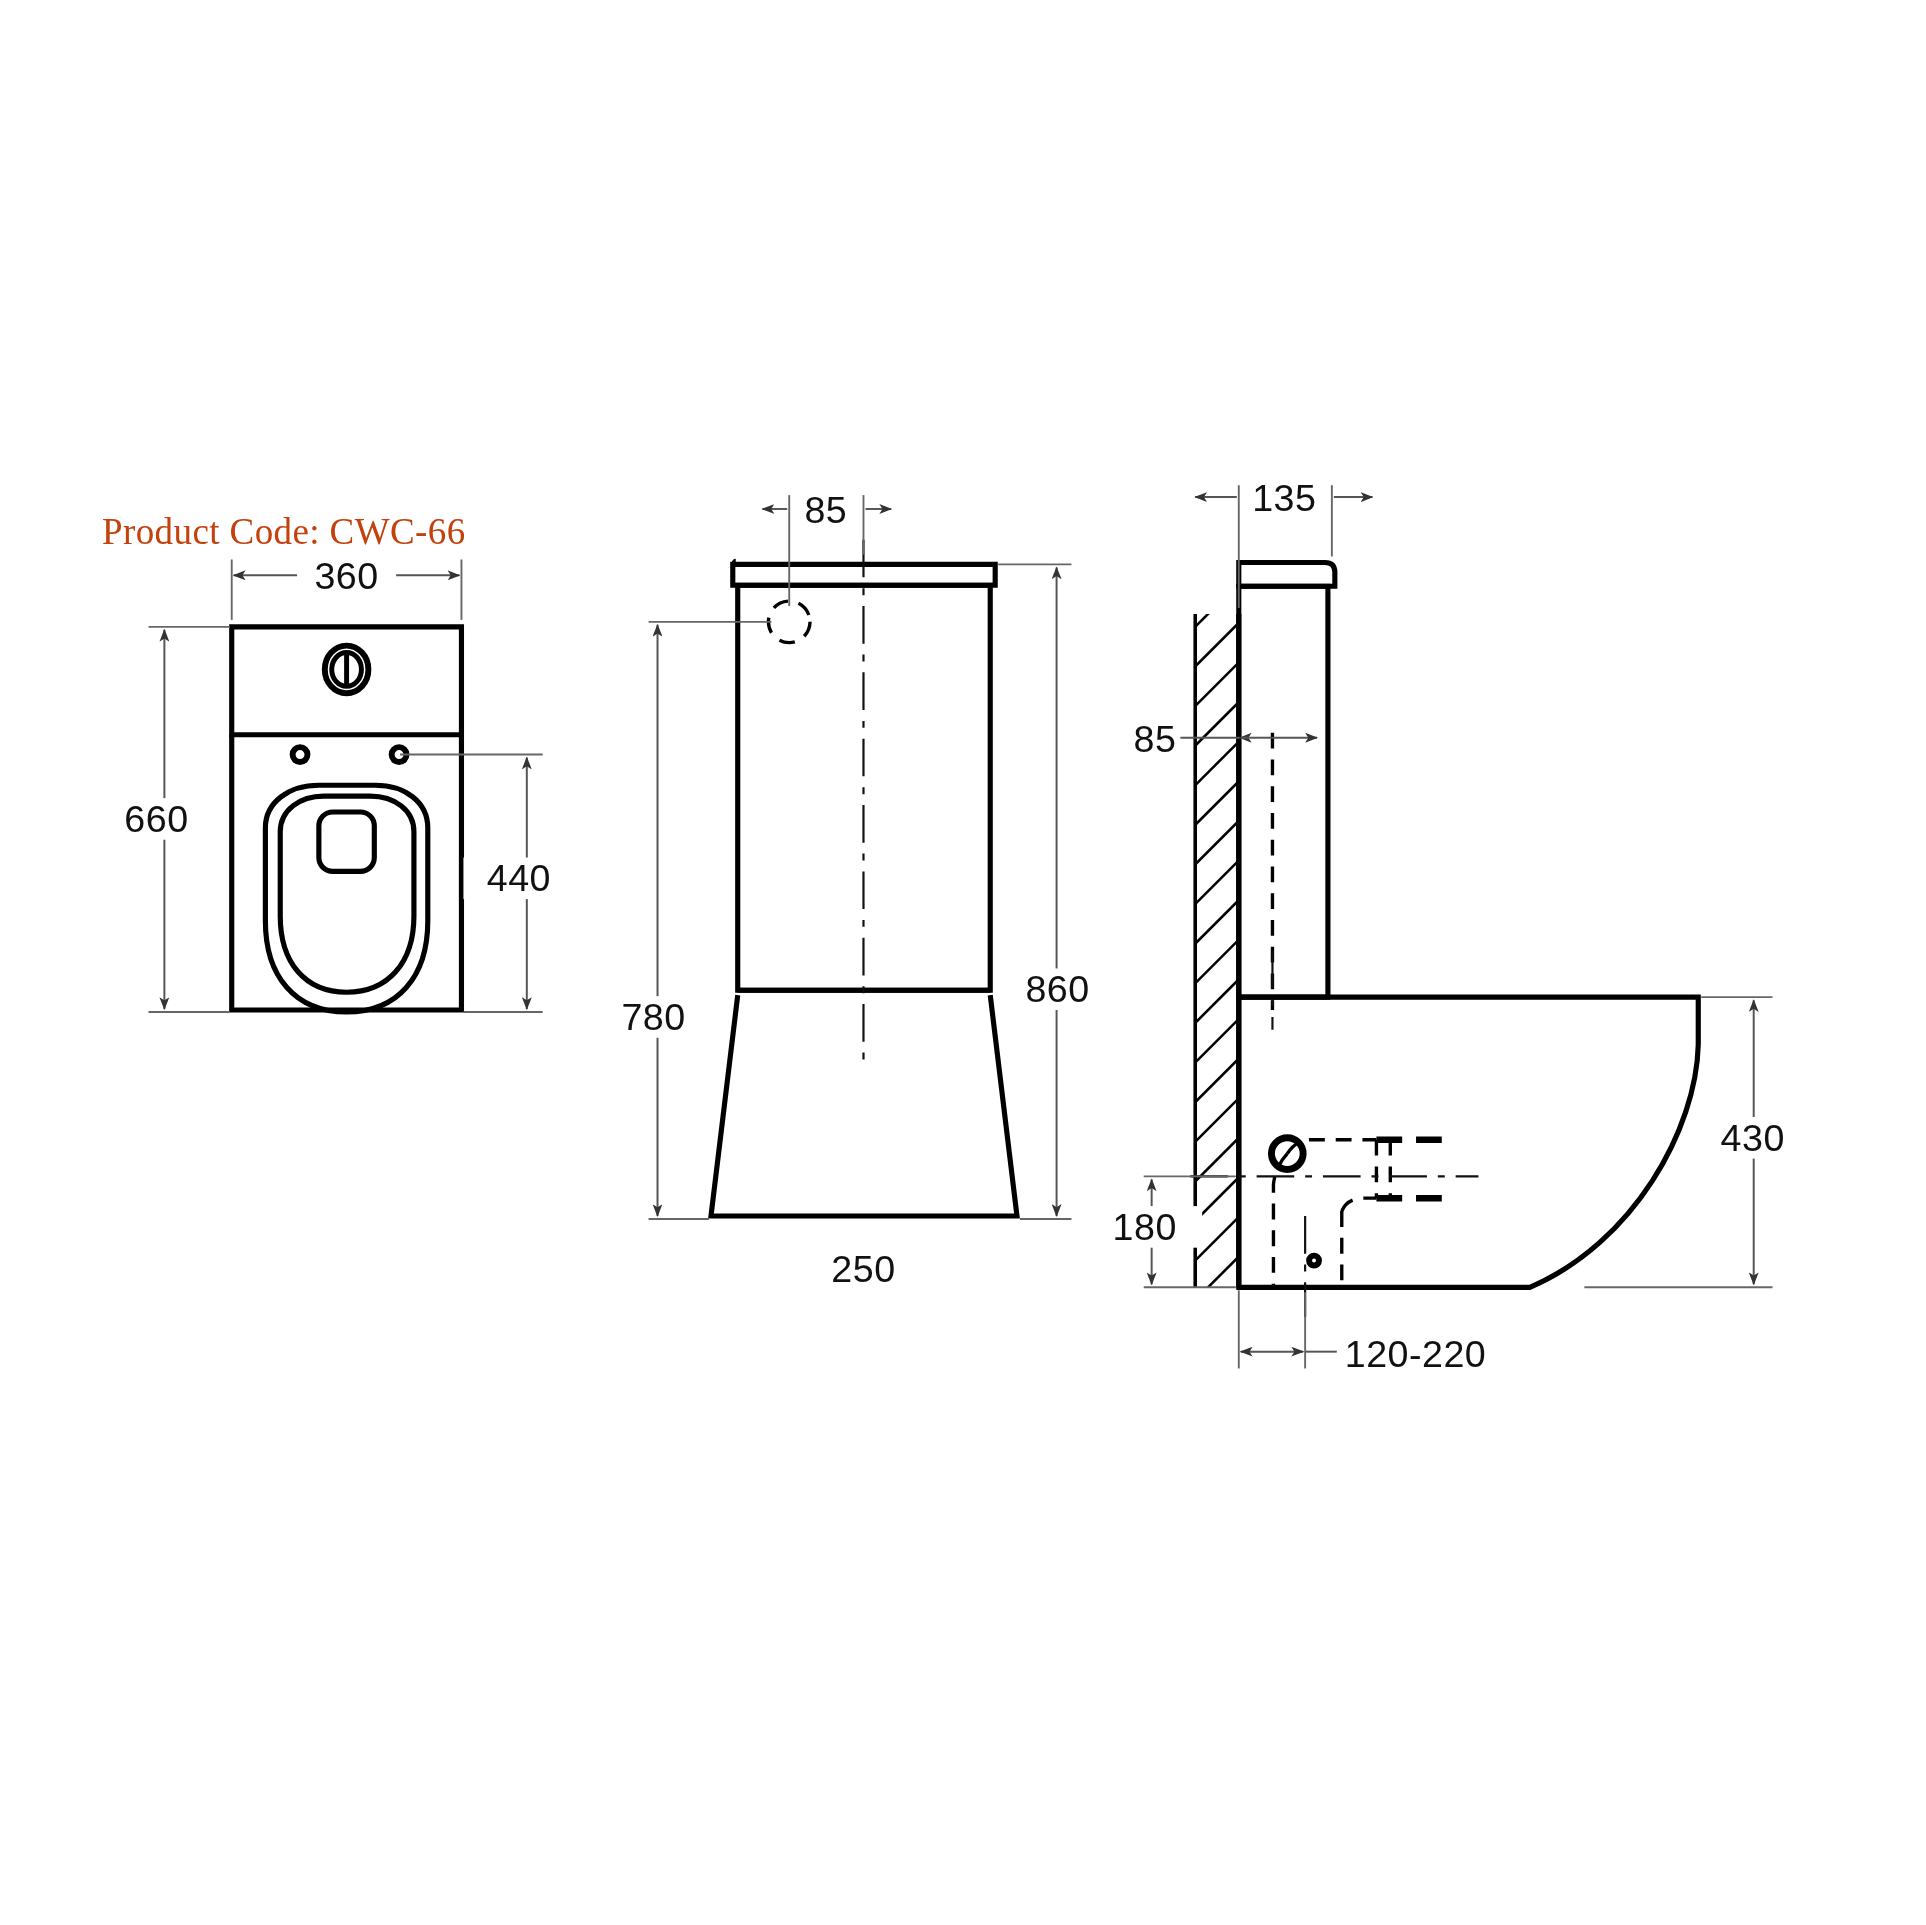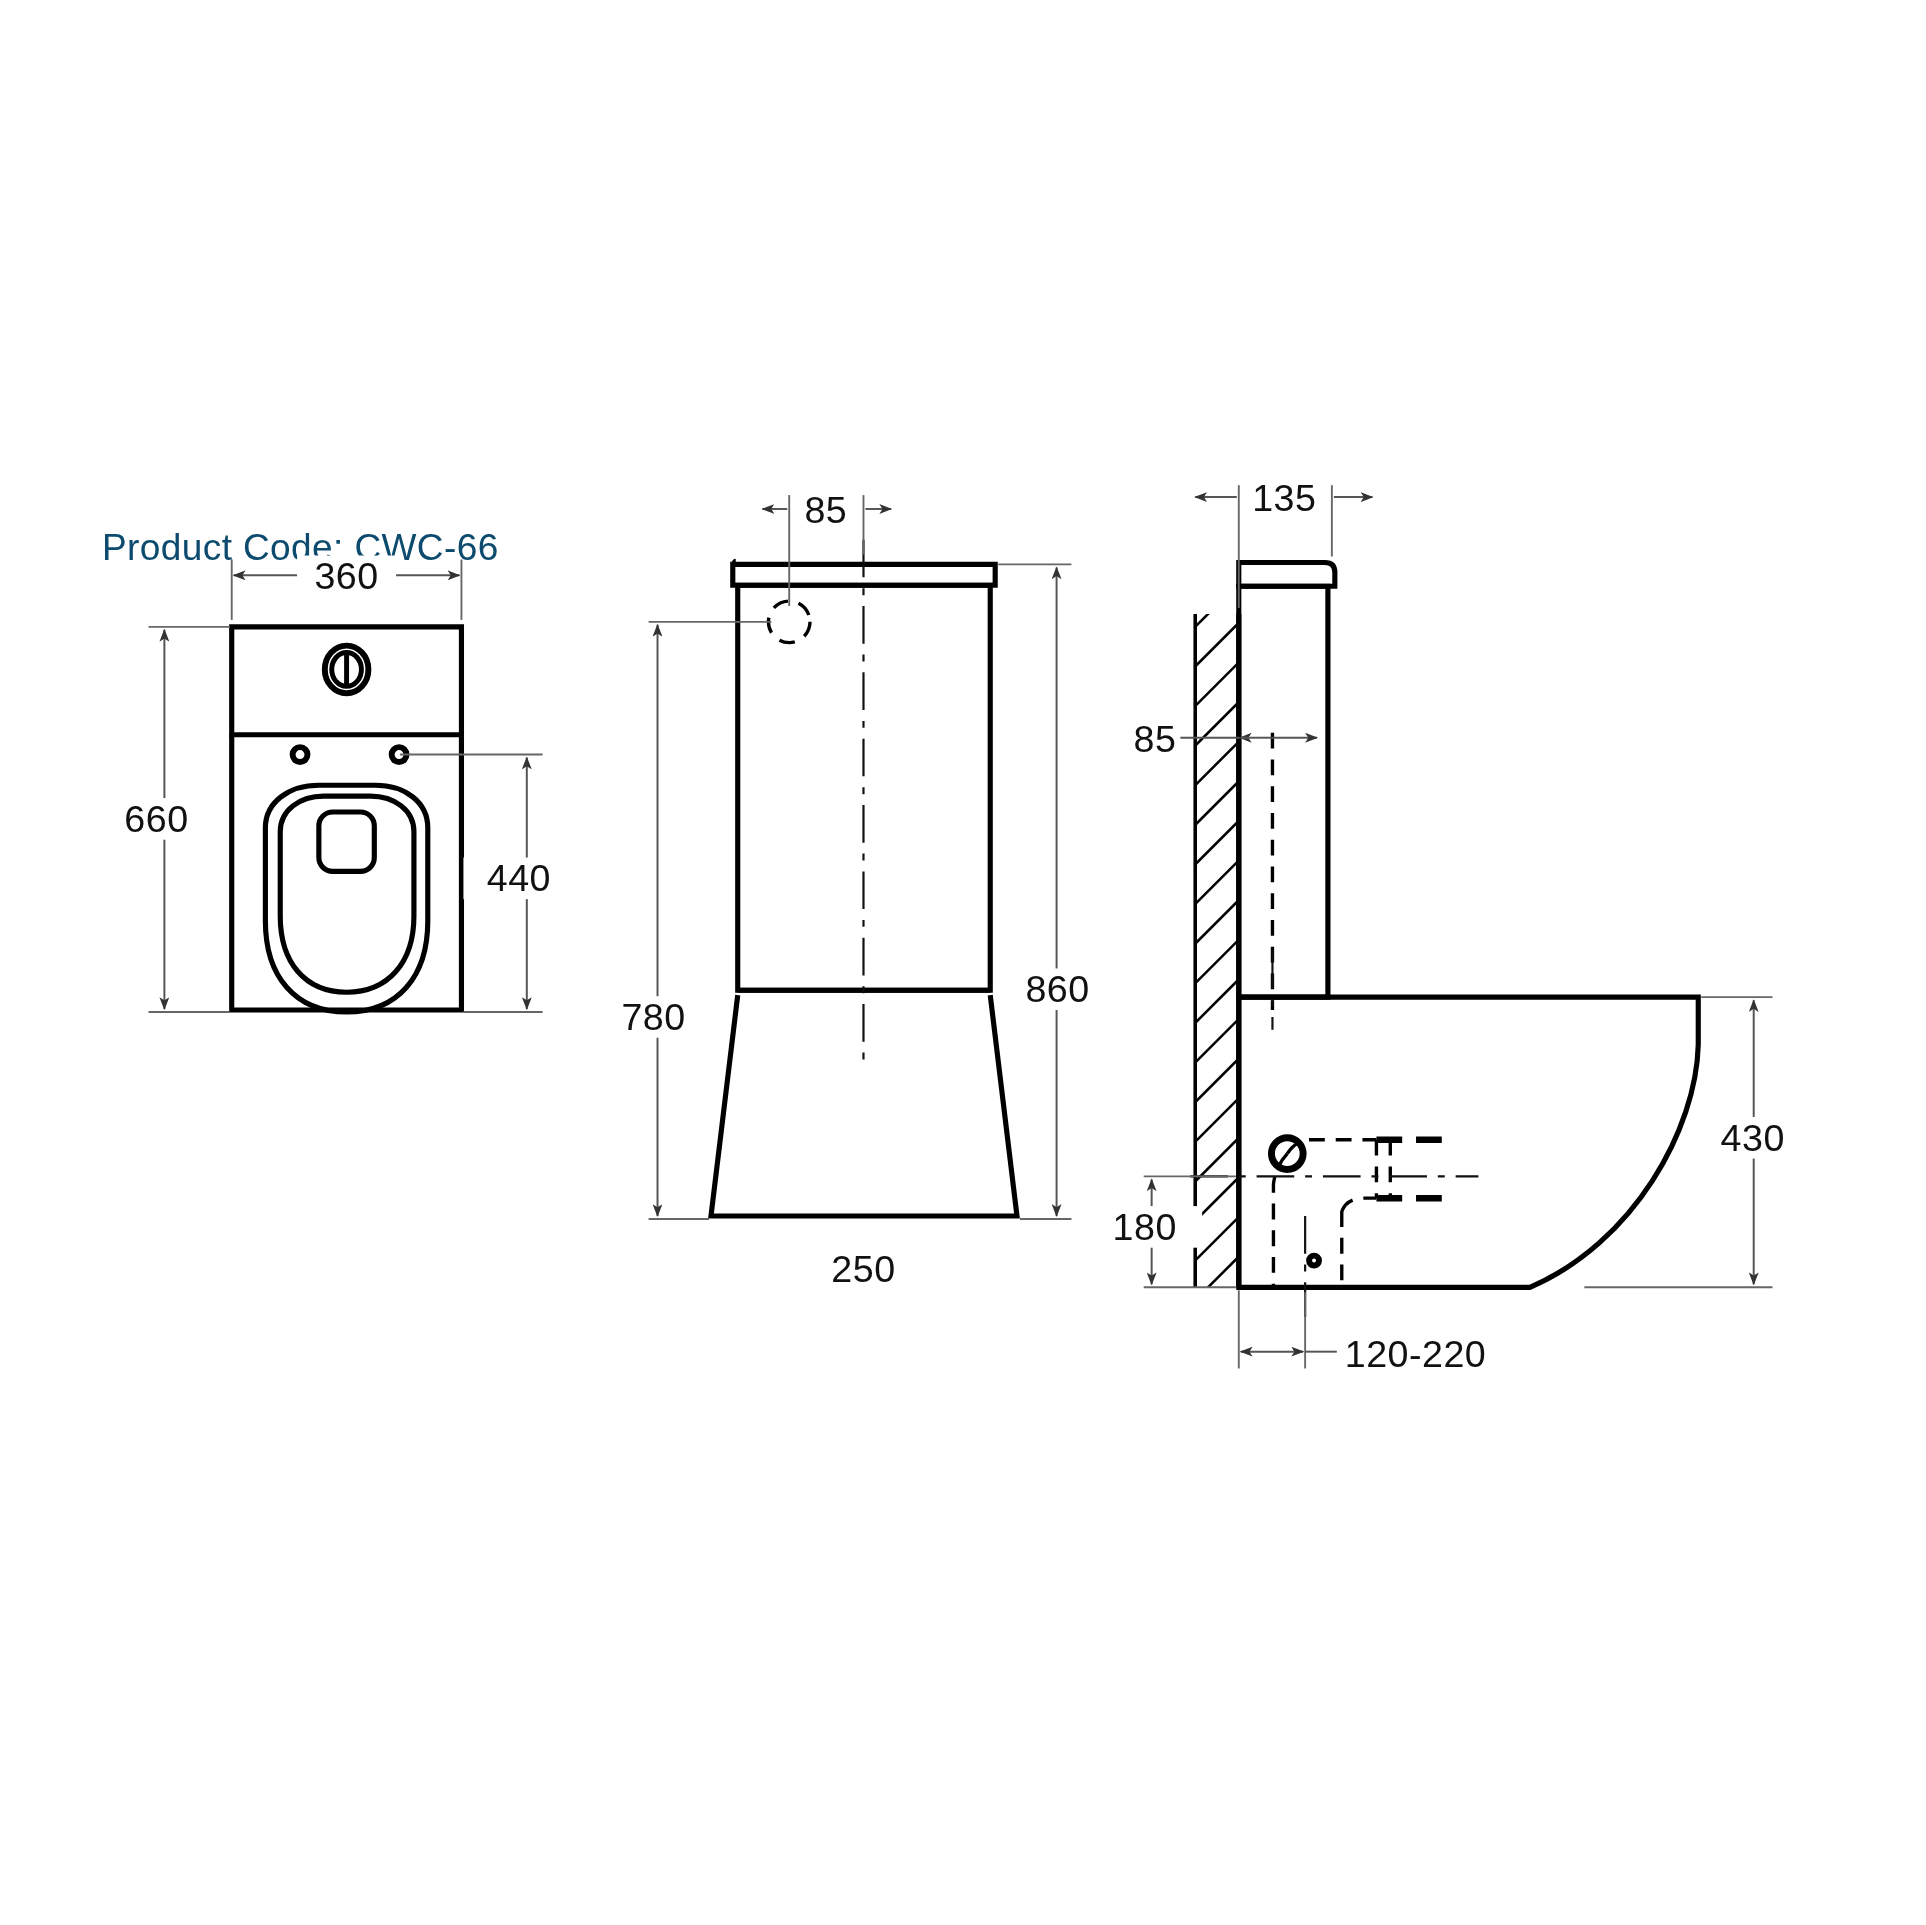--- a/index.html
+++ b/index.html
@@ -7,26 +7,27 @@
   body{
     width:1927px;height:1926px;
     font-family:"Liberation Sans", sans-serif;
     color:#1a1a1a;
     position:relative;
     overflow:hidden;
   }
   #sheet{position:absolute;left:0;top:0;width:1927px;height:1926px;}
   #title{
     position:absolute;
-    left:102px; top:529px;
+    left:102px; top:513px;
     font-size:37px;
     letter-spacing:0.4px;
-    color:#0c4a6e;
+    color:#c2410c;
     white-space:nowrap;
     line-height:1;
+    font-family:Liberation Serif, serif;
   }
   svg{position:absolute;left:0;top:0;}
   .obj{fill:none;stroke:#000000;stroke-width:5.2;stroke-linejoin:miter;stroke-linecap:butt;}
   .obj-thin{fill:none;stroke:#000000;stroke-width:3.6;}
   .hidden{fill:none;stroke:#000000;stroke-width:3.4;stroke-dasharray:16 11;}
   .hidden-h{fill:none;stroke:#000000;stroke-width:6.5;stroke-dasharray:26 14;}
   .center{fill:none;stroke:#111111;stroke-width:2.2;stroke-dasharray:38 11 7 11;}
   .dim{fill:none;stroke:#555555;stroke-width:2.0;}
   .ext{fill:none;stroke:#666666;stroke-width:1.9;}
   .hatch{fill:none;stroke:#000000;stroke-width:2.6;}

